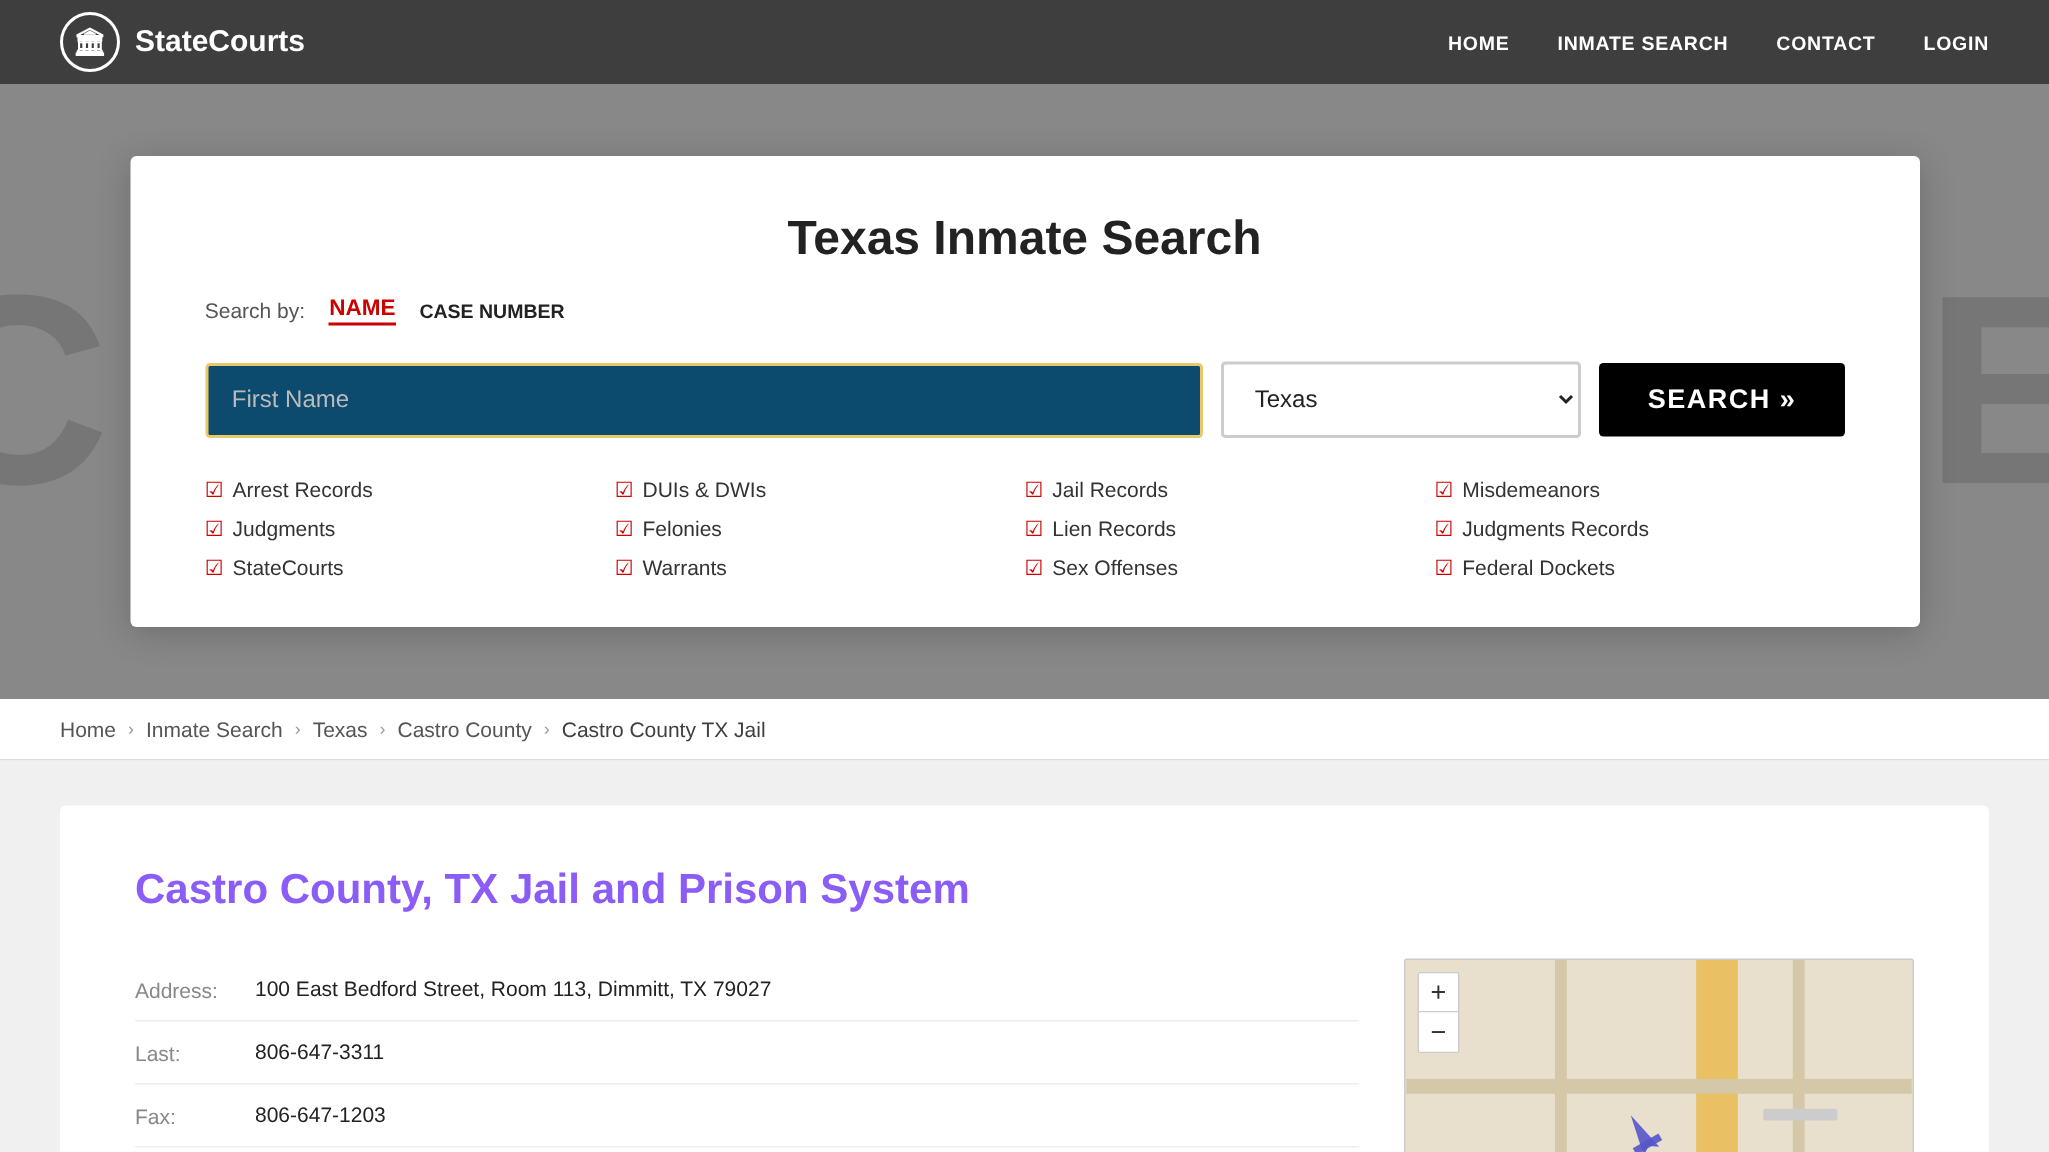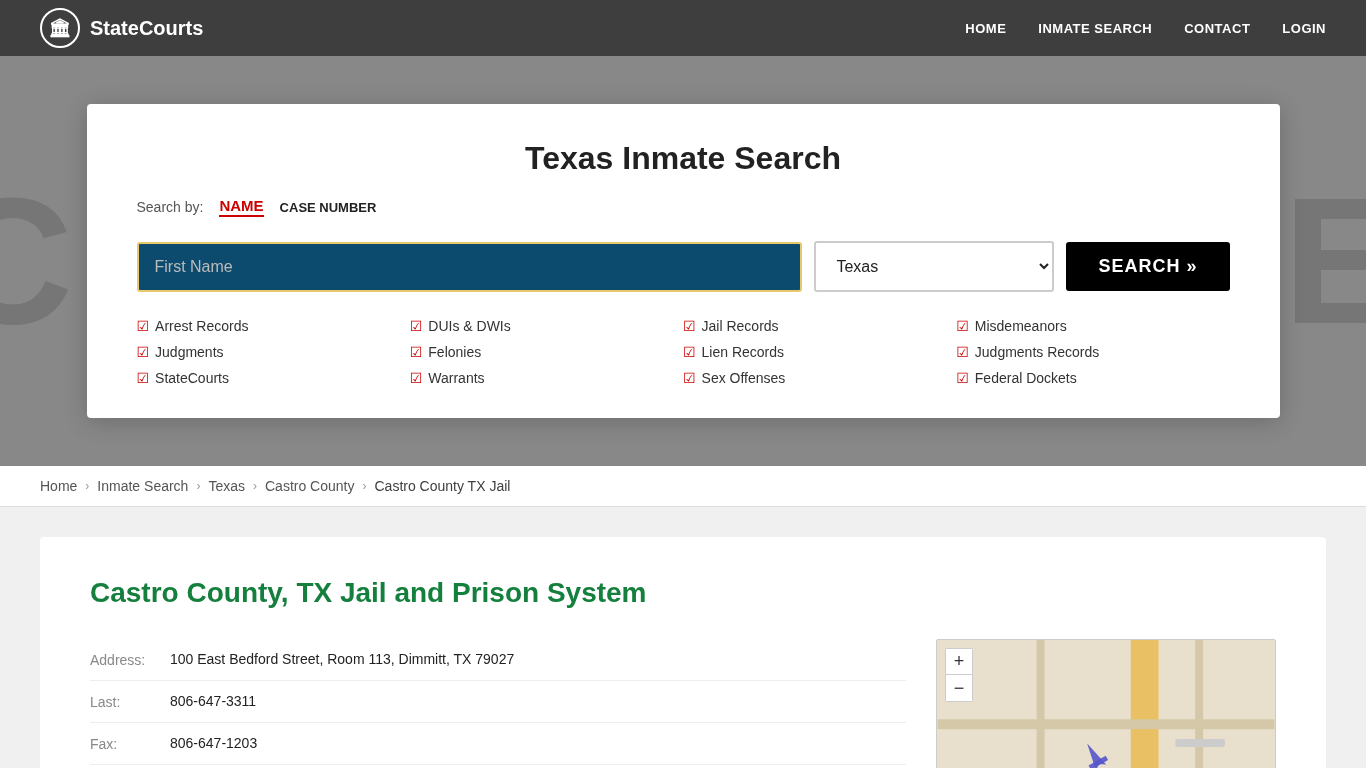--- a/index.html
+++ b/index.html
@@ -209,21 +209,21 @@
     .content-card {
       background: white;
       border-radius: 4px;
       padding: 40px 50px;
       max-width: 1300px;
       margin: 0 auto;
     }
     .content-card h1 {
       font-size: 28px;
       font-weight: bold;
-      color: #15803d;
+      color: #8b5cf6;
       margin-bottom: 30px;
     }
     .info-section {
       display: flex;
       gap: 30px;
     }
     .info-table {
       flex: 1;
     }
     .info-row {

